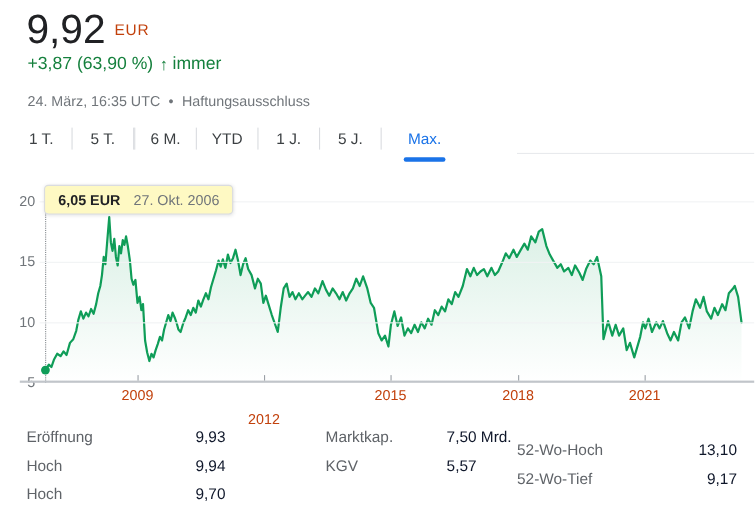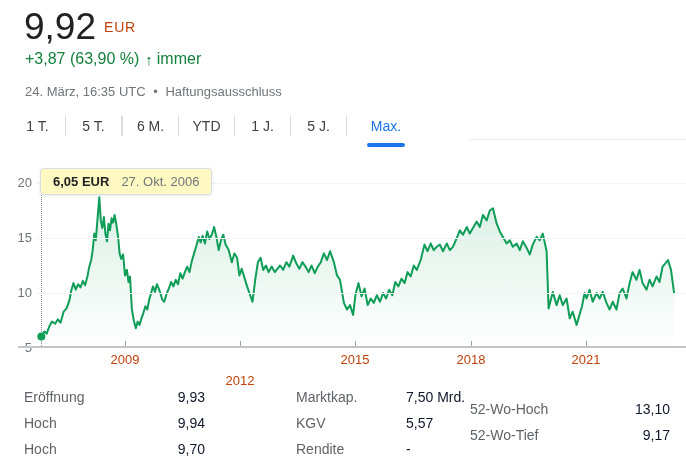--- a/index.html
+++ b/index.html
@@ -147,24 +147,20 @@
     </div>
     <div class="stats-col stats-col2">
       <div class="stat-row">
         <span class="stat-label">Marktkap.</span>
         <span class="stat-value">7,50 Mrd.</span>
       </div>
       <div class="stat-row">
         <span class="stat-label">KGV</span>
         <span class="stat-value">5,57</span>
       </div>
-      <div class="stat-row">
-        <span class="stat-label">Rendite</span>
-        <span class="stat-value">-</span>
-      </div>
     </div>
     <div class="stats-col stats-col3">
       <div class="stat-row">
         <span class="stat-label">52-Wo-Hoch</span>
         <span class="stat-value">13,10</span>
       </div>
       <div class="stat-row">
         <span class="stat-label">52-Wo-Tief</span>
         <span class="stat-value">9,17</span>
       </div>

